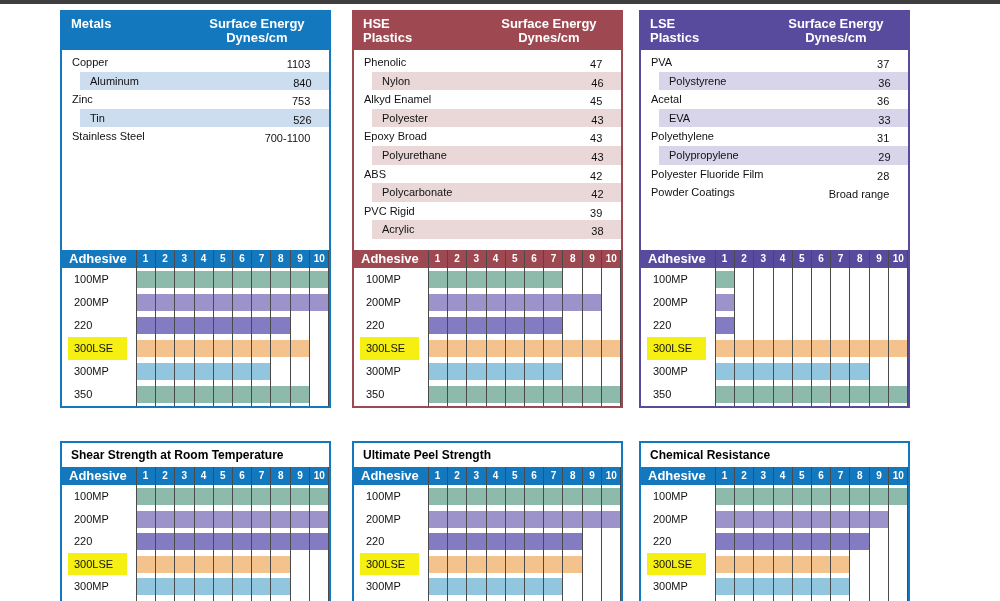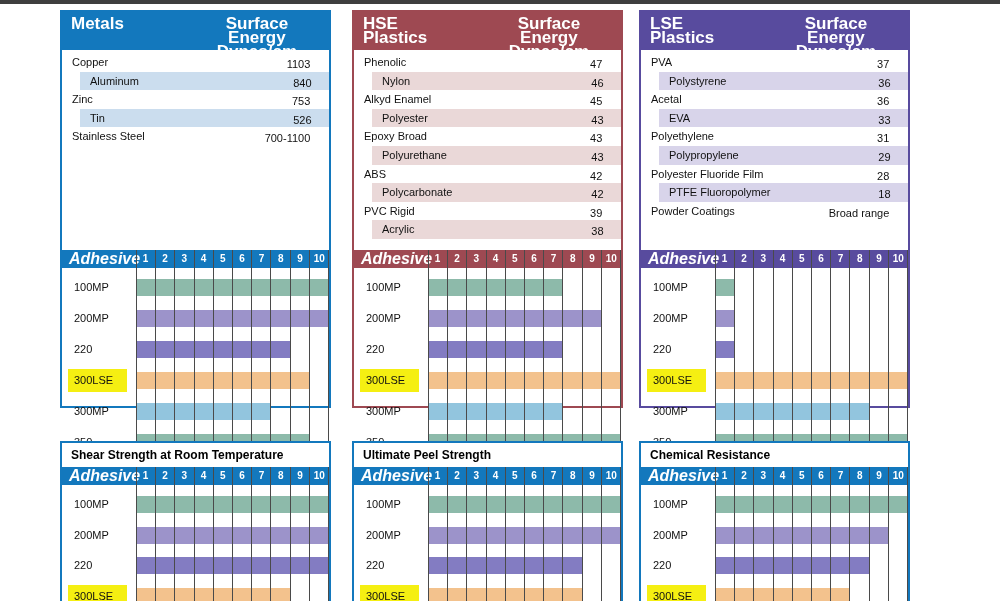--- a/index.html
+++ b/index.html
@@ -6,39 +6,39 @@
   body { background:#fff; font-family:"Liberation Sans", sans-serif; }
   #stage { position:relative; width:1000px; height:601px; background:#fff; overflow:hidden; }
   #topstrip { position:absolute; left:0; top:0; width:1000px; height:4px; background:#3e3e3e; }
 
   .panel { position:absolute; width:271px; background:#fff; border:2px solid var(--accent); }
   .panel.top { top:10px; height:398px; }
   .panel.bottom { top:441px; height:185px; }
 
   
   .thead { height:38px; background:var(--accent); color:#fff; font-weight:bold;
-           font-size:17px; line-height:14px; position:relative; }
+           font-size:13px; line-height:14px; position:relative; }
   .thead .hl-left { position:absolute; left:9px; top:5px; }
   .thead .hl-right { position:absolute; left:50%; width:46%; top:5px; text-align:center; }
   .trows { padding-top:3px; }
   .trow { position:relative; height:18.6px; line-height:18.6px; font-size:11px; color:#111; }
   .trow.shaded { background:var(--shade);margin-left:18px; }
   .trow .tname { position:absolute; left:10px; top:0; }
   .trow .tval  { position:absolute; left:48%; width:45%; top:2px; text-align:right; }
 
   
   .chart { position:absolute; left:0; right:0; }
   .panel.top .chart { top:238px; }
   .panel.bottom .chart { top:24px; }
   .adh-head { height:18px; background:var(--accent); display:flex; }
-  .adh-head .adh-label { width:74px; color:#fff; font-weight:bold; font-size:16px; line-height:18px; padding-left:7px;font-style:italic; }
+  .adh-head .adh-label { width:74px; color:#fff; font-weight:bold; font-size:13px; line-height:18px; padding-left:7px; }
   .adh-head .cols { flex:1; display:flex; }
   .adh-head .cols span { flex:1; text-align:center; color:#fff; font-weight:bold; font-size:10px; line-height:18px; }
   .crows { position:relative; }
-  .crow { height:var(--pitch); position:relative;margin-top:8px; }
+  .crow { height:var(--pitch); position:relative; }
   .crow .clabel { position:absolute; left:12px; top:0; height:100%; line-height:var(--pitch); font-size:11px; color:#111; }
   .crow .clabel.hl { background:var(--yellow); padding:0 14px 0 6px; margin-left:-6px; }
   .crow .cgrid { position:absolute; left:74px; right:0; top:0; bottom:0; }
   .crow .bar { position:absolute; left:0; top:3px; height:17px; }
   .gridlines { position:absolute; left:74px; right:0; top:0; bottom:0; display:flex;
                border-left:1px solid var(--grid); pointer-events:none; }
   .gridlines div { flex:1; border-right:1px solid var(--grid); }
 
   .btitle { height:24px; line-height:24px; font-size:12px; font-weight:bold; color:#000; padding-left:9px; background:#fff; }
 </style>
@@ -286,24 +286,20 @@
           <span class="tname">Polyethylene</span>
           <span class="tval">31</span>
         </div>
         <div class="trow shaded">
           <span class="tname">Polypropylene</span>
           <span class="tval">29</span>
         </div>
         <div class="trow">
           <span class="tname">Polyester Fluoride Film</span>
           <span class="tval">28</span>
-        </div>
-        <div class="trow shaded">
-          <span class="tname">PTFE Fluoropolymer</span>
-          <span class="tval">18</span>
         </div>
         <div class="trow">
           <span class="tname">Powder Coatings</span>
           <span class="tval">Broad range</span>
         </div>
       </div>
     <div class="chart">
         <div class="adh-head">
           <span class="adh-label">Adhesive</span>
           <div class="cols">

